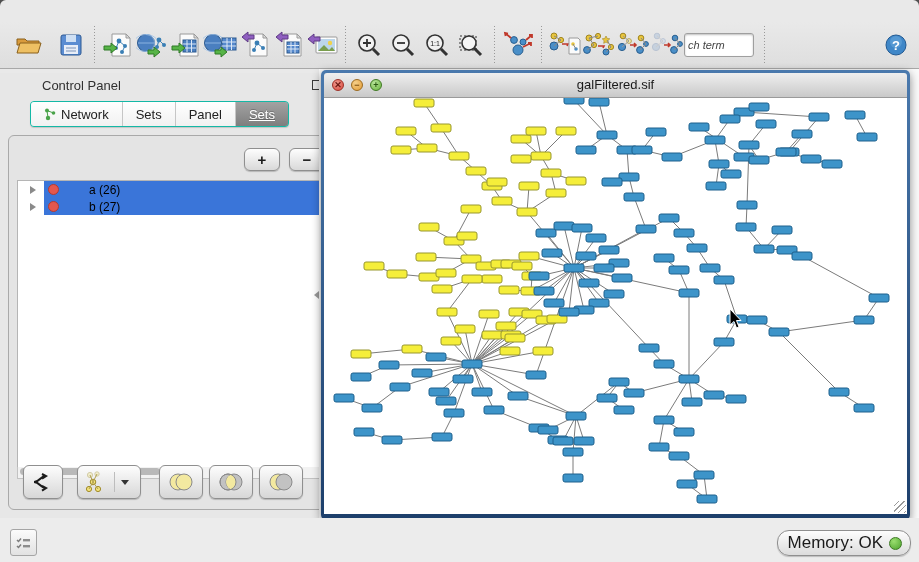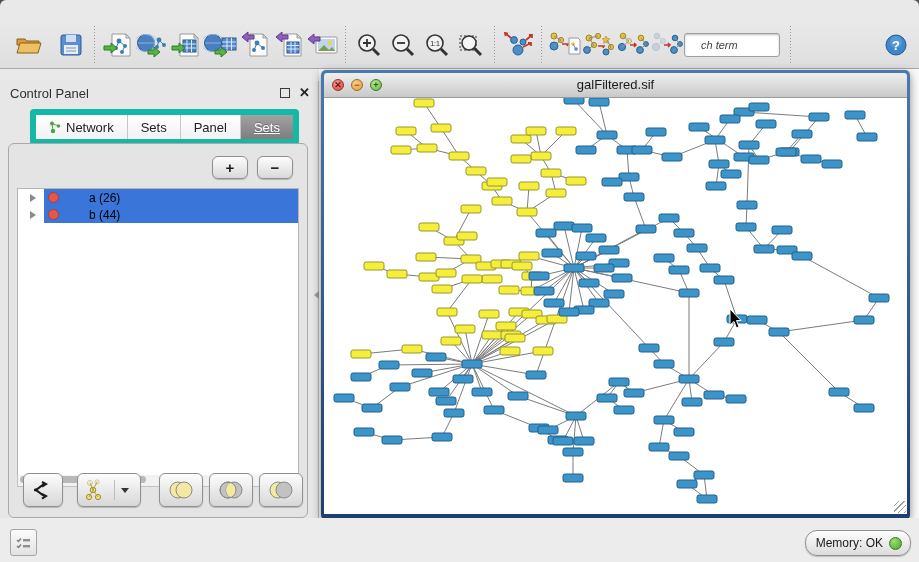--- a/index.html
+++ b/index.html
@@ -16,32 +16,32 @@
   #fullscreen{position:absolute;right:5px;top:4px;width:13px;height:13px;opacity:.65;}
   
   #toolbar{position:absolute;left:0;top:22px;width:100%;height:46px;
     background:linear-gradient(#e9e9e9,#dedede);border-bottom:1px solid #a8a8a8;
     display:flex;align-items:center;}
   .tbtn{width:34px;height:36px;display:flex;align-items:center;justify-content:center;flex:0 0 auto;}
   .tsep{width:1px;height:38px;margin:0 6px;flex:0 0 auto;
     background-image:repeating-linear-gradient(#999 0 1px,transparent 1px 3px);}
   #search-box{width:62px;height:22px;background:#fff;border:1px solid #9f9f9f;border-radius:3px;
     box-shadow:inset 0 1px 2px rgba(0,0,0,.25);font-size:11px;font-style:italic;color:#444;
-    line-height:22px;padding:0 16px;overflow:hidden;white-space:nowrap;flex:0 0 auto;}
+    line-height:22px;padding:0 3px;overflow:hidden;white-space:nowrap;flex:0 0 auto;}
   
   #main{position:absolute;left:0;top:69px;width:100%;height:449px;}
   
-  #control-panel{position:absolute;left:0;top:12px;width:318px;height:449px;background:#e7e7e7;
-    border-right:1px solid #bcbcbc;}
+  #control-panel{position:absolute;left:0;top:4px;width:318px;height:449px;background:#e7e7e7;
+    border-right:1px solid #bcbcbc;padding-left:32px;}
   #cp-header{position:relative;height:26px;}
   #cp-header .cp-title{position:absolute;left:10px;top:5px;font-size:13px;color:#303030;}
   #cp-float{position:absolute;right:28px;top:7px;width:10px;height:10px;border:1.5px solid #3a3a3a;box-sizing:border-box;}
   #cp-close{position:absolute;right:8px;top:4px;font-size:13px;font-weight:bold;color:#222;line-height:16px;}
   #tabbar{position:absolute;left:30px;top:28px;display:flex;height:24px;background:#5eead4;
-    border:6px solid #14b8a6;border-radius:4px;overflow:hidden;box-shadow:0 1px 1px rgba(0,0,0,.15);}
+    border:1px solid #14b8a6;border-radius:4px;overflow:hidden;box-shadow:0 1px 1px rgba(0,0,0,.15);}
   .tab{display:flex;align-items:center;gap:4px;padding:0 13px;font-size:13px;color:#222;
     border-right:1px solid #c6c6c6;background:linear-gradient(#ffffff,#f1f1f1);}
   .tab:last-child{border-right:none;}
   .tab.active{background:linear-gradient(#a2a2a2,#7e7e7e);color:#fff;
     text-shadow:0 -1px 0 rgba(0,0,0,.25);text-decoration:underline;}
   #cp-panel{position:absolute;left:8px;right:10px;top:62px;bottom:12px;background:#e4e4e4;
     border:1px solid #a9a9a9;border-radius:6px;}
   .pm-btns{position:absolute;right:14px;top:12px;display:flex;gap:9px;}
   .pm{width:34px;height:21px;border:1px solid #8f8f8f;border-radius:6px;
     background:linear-gradient(#fdfdfd,#d9d9d9);font-size:15px;font-weight:bold;color:#1a1a1a;
@@ -82,21 +82,21 @@
   #canvas-wrap{position:relative;width:583px;height:416px;background:#fff;overflow:hidden;}
   #cursor{position:absolute;pointer-events:none;}
   #resize-grip{position:absolute;right:1px;bottom:1px;width:12px;height:12px;
     background:repeating-linear-gradient(135deg,transparent 0 3px,#9a9a9a 3px 4px);}
   
   #statusbar{position:absolute;left:0;top:518px;width:100%;height:44px;background:#ececec;}
   #task-btn{position:absolute;left:10px;top:11px;width:25px;height:25px;border:1px solid #a5a5a5;
     border-radius:3px;background:linear-gradient(#fbfbfb,#e2e2e2);display:flex;align-items:center;justify-content:center;}
   #memory-btn{position:absolute;right:8px;top:12px;height:24px;border:1px solid #8f8f8f;border-radius:12px;
     background:linear-gradient(#fdfdfd,#dcdcdc);display:flex;align-items:center;gap:6px;padding:0 8px 0 10px;
-    font-size:12px;color:#1a1a1a;box-shadow:0 1px 1px rgba(0,0,0,.2);text-align:center;}
+    font-size:17px;color:#1a1a1a;box-shadow:0 1px 1px rgba(0,0,0,.2);text-align:center;}
   #memory-dot{width:13px;height:13px;border-radius:50%;background:radial-gradient(circle at 35% 30%,#9ade6f,#4ea32e);
     border:1px solid #3c7a22;box-sizing:border-box;}
 </style>
 </head>
 <body>
 
 <div id="window">
 
 
   <div id="toolbar">
@@ -336,21 +336,21 @@
             <div class="expander"></div>
             <div class="sel">
               <div class="set-dot"></div>
               <span class="lbl">a (26)</span>
             </div>
           </div>
           <div class="lrow">
             <div class="expander"></div>
             <div class="sel">
               <div class="set-dot"></div>
-              <span class="lbl">b (44)</span>
+              <span class="lbl">b (27)</span>
             </div>
           </div>
         </div>
         <div id="hscroll">
             <div class="thumb"></div>
           </div>
 
         <div id="cp-buttons">
           <div class="bbtn" style="width:38px;margin-left:8px">
             <svg width="22" height="20" viewBox="0 0 22 20">

